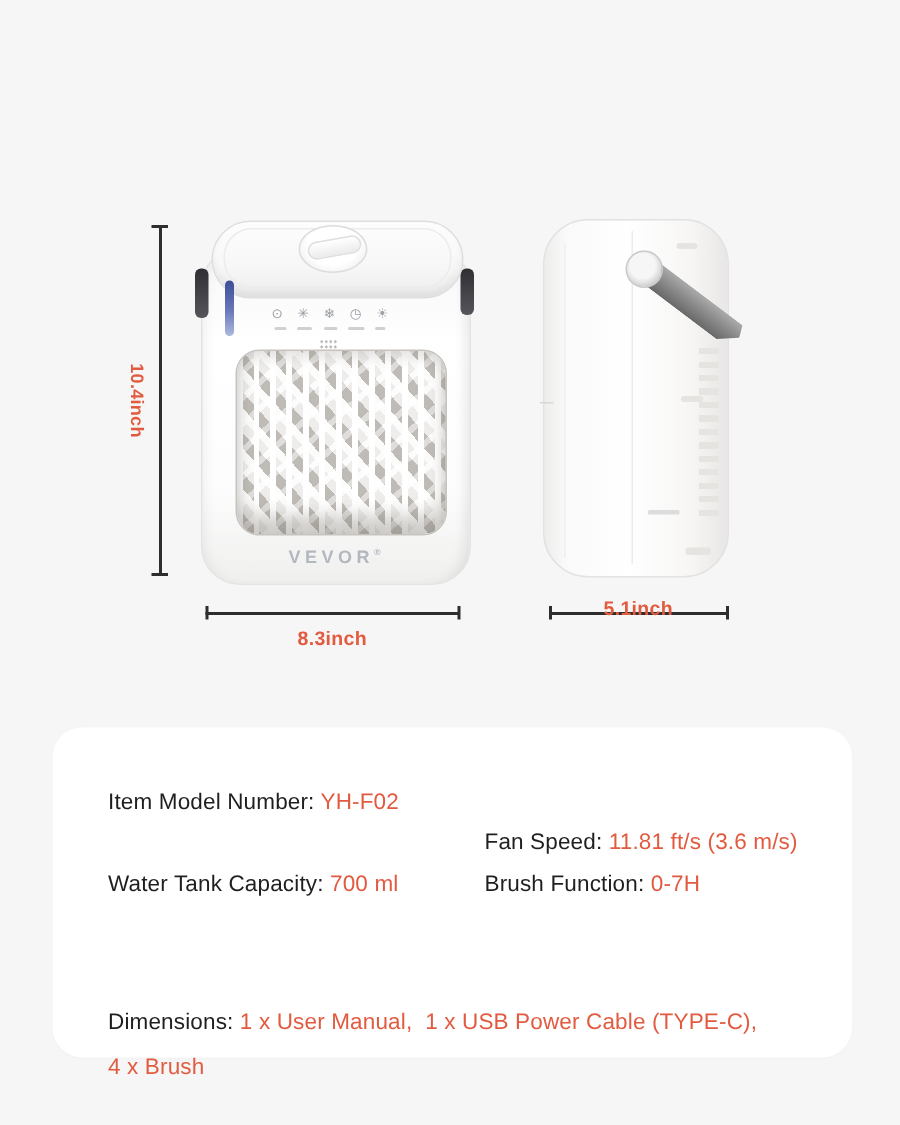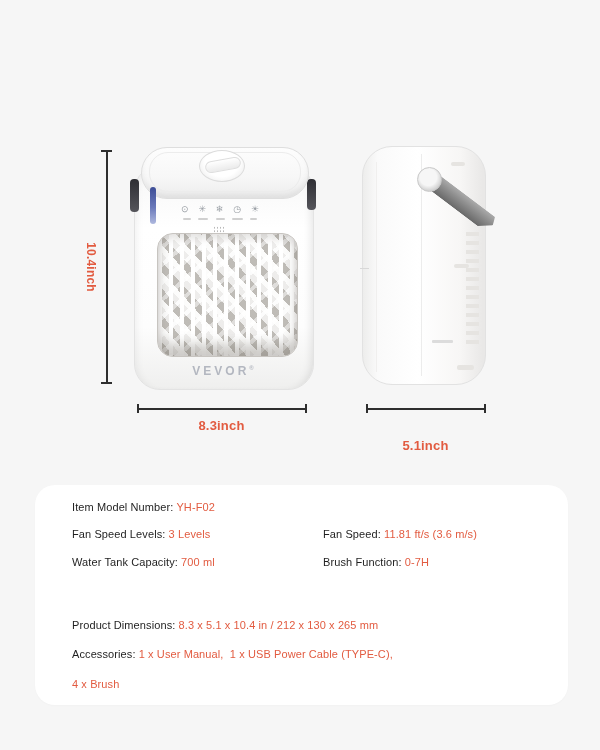--- a/index.html
+++ b/index.html
@@ -19,21 +19,21 @@
   .v-cap-top{left:101px;top:150px;width:11px;height:1.5px;}
   .v-cap-bot{left:101px;top:382px;width:11px;height:1.5px;}
   .height-label{left:57px;top:260px;width:68px;font-size:12px;transform:rotate(90deg);}
   .h-line-front{left:137px;top:408px;width:169px;height:1.5px;}
   .h-cap-fl{left:137px;top:404px;width:1.5px;height:9px;}
   .h-cap-fr{left:305px;top:404px;width:1.5px;height:9px;}
   .width-label{left:137px;top:418px;width:169px;}
   .h-line-side{left:366px;top:408px;width:119px;height:1.5px;}
   .h-cap-sl{left:366px;top:404px;width:1.5px;height:9px;}
   .h-cap-sr{left:484px;top:404px;width:1.5px;height:9px;}
-  .depth-label{left:366px;top:438px;width:119px;}
+  .depth-label{left:366px;top:398px;width:119px;}
 
   
   .front-body{position:absolute;left:134px;top:165px;width:178px;height:223px;border-radius:26px;
     background:linear-gradient(180deg,#f6f6f6 0%,#ffffff 28%,#fdfdfd 72%,#efefee 100%);
     border:1px solid #e3e3e3;
     box-shadow:inset 7px 0 9px -6px rgba(0,0,0,.07), inset -7px 0 10px -6px rgba(0,0,0,.12);}
   .front-topcap{position:absolute;left:141px;top:147px;width:166px;height:50px;border-radius:26px;
     background:linear-gradient(180deg,#fdfdfd 0%,#f7f7f7 60%,#ececec 100%);
     border:1px solid #dedede;box-shadow:inset 0 -4px 5px rgba(0,0,0,.05);}
   .topcap-inner{position:absolute;left:149px;top:152px;width:150px;height:38px;border-radius:19px;border:1px solid #ececec;}
@@ -84,21 +84,21 @@
     background:repeating-linear-gradient(180deg,#e6e4e1 0 4px,rgba(255,255,255,0) 4px 9px);}
   .pill{position:absolute;background:#e6e4e1;border-radius:2px;}
   .pill-1{left:451px;top:162px;width:14px;height:4px;}
   .pill-2{left:454px;top:264px;width:15px;height:4px;}
   .pill-3{left:457px;top:365px;width:17px;height:5px;}
   .side-print{position:absolute;left:432px;top:340px;width:21px;height:3px;background:#dcdcdc;border-radius:1px;}
 
   
   .card{position:absolute;left:35px;top:485px;width:533px;height:220px;border-radius:20px;
     background:var(--card,#ffffff);box-shadow:0 1px 2px rgba(0,0,0,.02);}
-  .line{position:absolute;font-size:11px;line-height:20px;white-space:pre;letter-spacing:.1px;}
+  .line{position:absolute;font-size:15px;line-height:20px;white-space:pre;letter-spacing:.1px;margin-top:28px;}
   .line .lbl{color:var(--text,#1f1f1f);}
   .line .val{color:var(--accent,#e25b40);}
   .cl{left:37px;}  .cr{left:288px;}
   .r1{top:12px}.r2{top:39px}.r3{top:67px}.r4{top:95px}.r5{top:130px}.r6{top:159px}.r7{top:189px}
 </style>
 </head>
 <body>
 
 <div class="stage">
 
@@ -160,22 +160,20 @@
 
   <div>
     <div class="dline h-line-side"></div>
     <div class="dline h-cap-sl"></div>
     <div class="dline h-cap-sr"></div>
     <div class="dim-label depth-label">5.1inch</div>
   </div>
 
   <div class="card">
     <div class="line r1 cl"><span class="lbl">Item Model Number: </span><span class="val">YH-F02</span></div>
-    <div class="line r2 cl"><span class="lbl">Fan Speed Levels: </span><span class="val">3 Levels</span></div>
     <div class="line r2 cr"><span class="lbl">Fan Speed: </span><span class="val">11.81 ft/s (3.6 m/s)</span></div>
     <div class="line r3 cl"><span class="lbl">Water Tank Capacity: </span><span class="val">700 ml</span></div>
     <div class="line r3 cr"><span class="lbl">Brush Function: </span><span class="val">0-7H</span></div>
-    <div class="line r5 cl"><span class="lbl">Product Dimensions: </span><span class="val">8.3 x 5.1 x 10.4 in / 212 x 130 x 265 mm</span></div>
-    <div class="line r6 cl"><span class="lbl">Accessories: </span><span class="val">1 x User Manual,  1 x USB Power Cable (TYPE-C),</span></div>
+    <div class="line r6 cl"><span class="lbl">Dimensions: </span><span class="val">1 x User Manual,  1 x USB Power Cable (TYPE-C),</span></div>
     <div class="line r7 cl"><span class="lbl"></span><span class="val">4 x Brush</span></div>
   </div>
 
 </div>
 
 </body></html>

